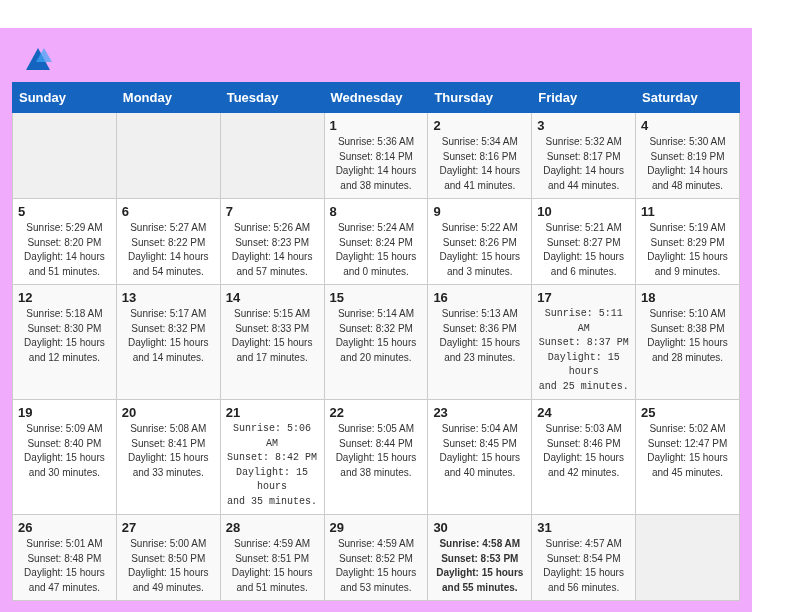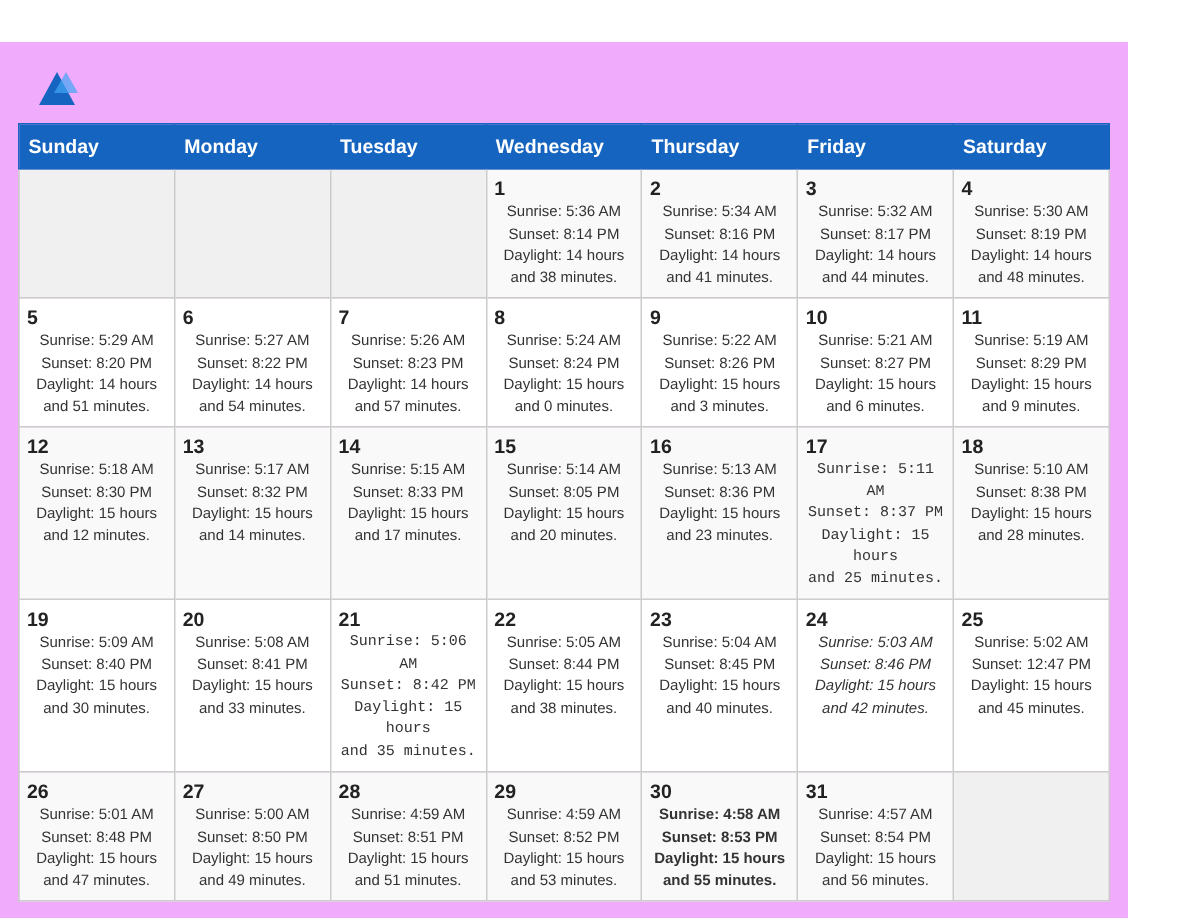--- a/index.html
+++ b/index.html
@@ -251,21 +251,21 @@
             <td>
               <span class="day-num">14</span>
               <div class="day-info" style="white-space: pre-line;">Sunrise: 5:15 AM
 Sunset: 8:33 PM
 Daylight: 15 hours
 and 17 minutes.</div>
             </td>
             <td>
               <span class="day-num">15</span>
               <div class="day-info" style="white-space: pre-line;">Sunrise: 5:14 AM
-Sunset: 8:05 PM
+Sunset: 8:32 PM
 Daylight: 15 hours
 and 20 minutes.</div>
             </td>
             <td>
               <span class="day-num">16</span>
               <div class="day-info" style="white-space: pre-line;">Sunrise: 5:13 AM
 Sunset: 8:36 PM
 Daylight: 15 hours
 and 23 minutes.</div>
             </td>
@@ -315,21 +315,21 @@
             </td>
             <td>
               <span class="day-num">23</span>
               <div class="day-info" style="white-space: pre-line;">Sunrise: 5:04 AM
 Sunset: 8:45 PM
 Daylight: 15 hours
 and 40 minutes.</div>
             </td>
             <td>
               <span class="day-num">24</span>
-              <div class="day-info" style="white-space: pre-line; font-style: italic;">Sunrise: 5:03 AM
+              <div class="day-info" style="white-space: pre-line;">Sunrise: 5:03 AM
 Sunset: 8:46 PM
 Daylight: 15 hours
 and 42 minutes.</div>
             </td>
             <td>
               <span class="day-num">25</span>
               <div class="day-info" style="white-space: pre-line;">Sunrise: 5:02 AM
 Sunset: 12:47 PM
 Daylight: 15 hours
 and 45 minutes.</div>

